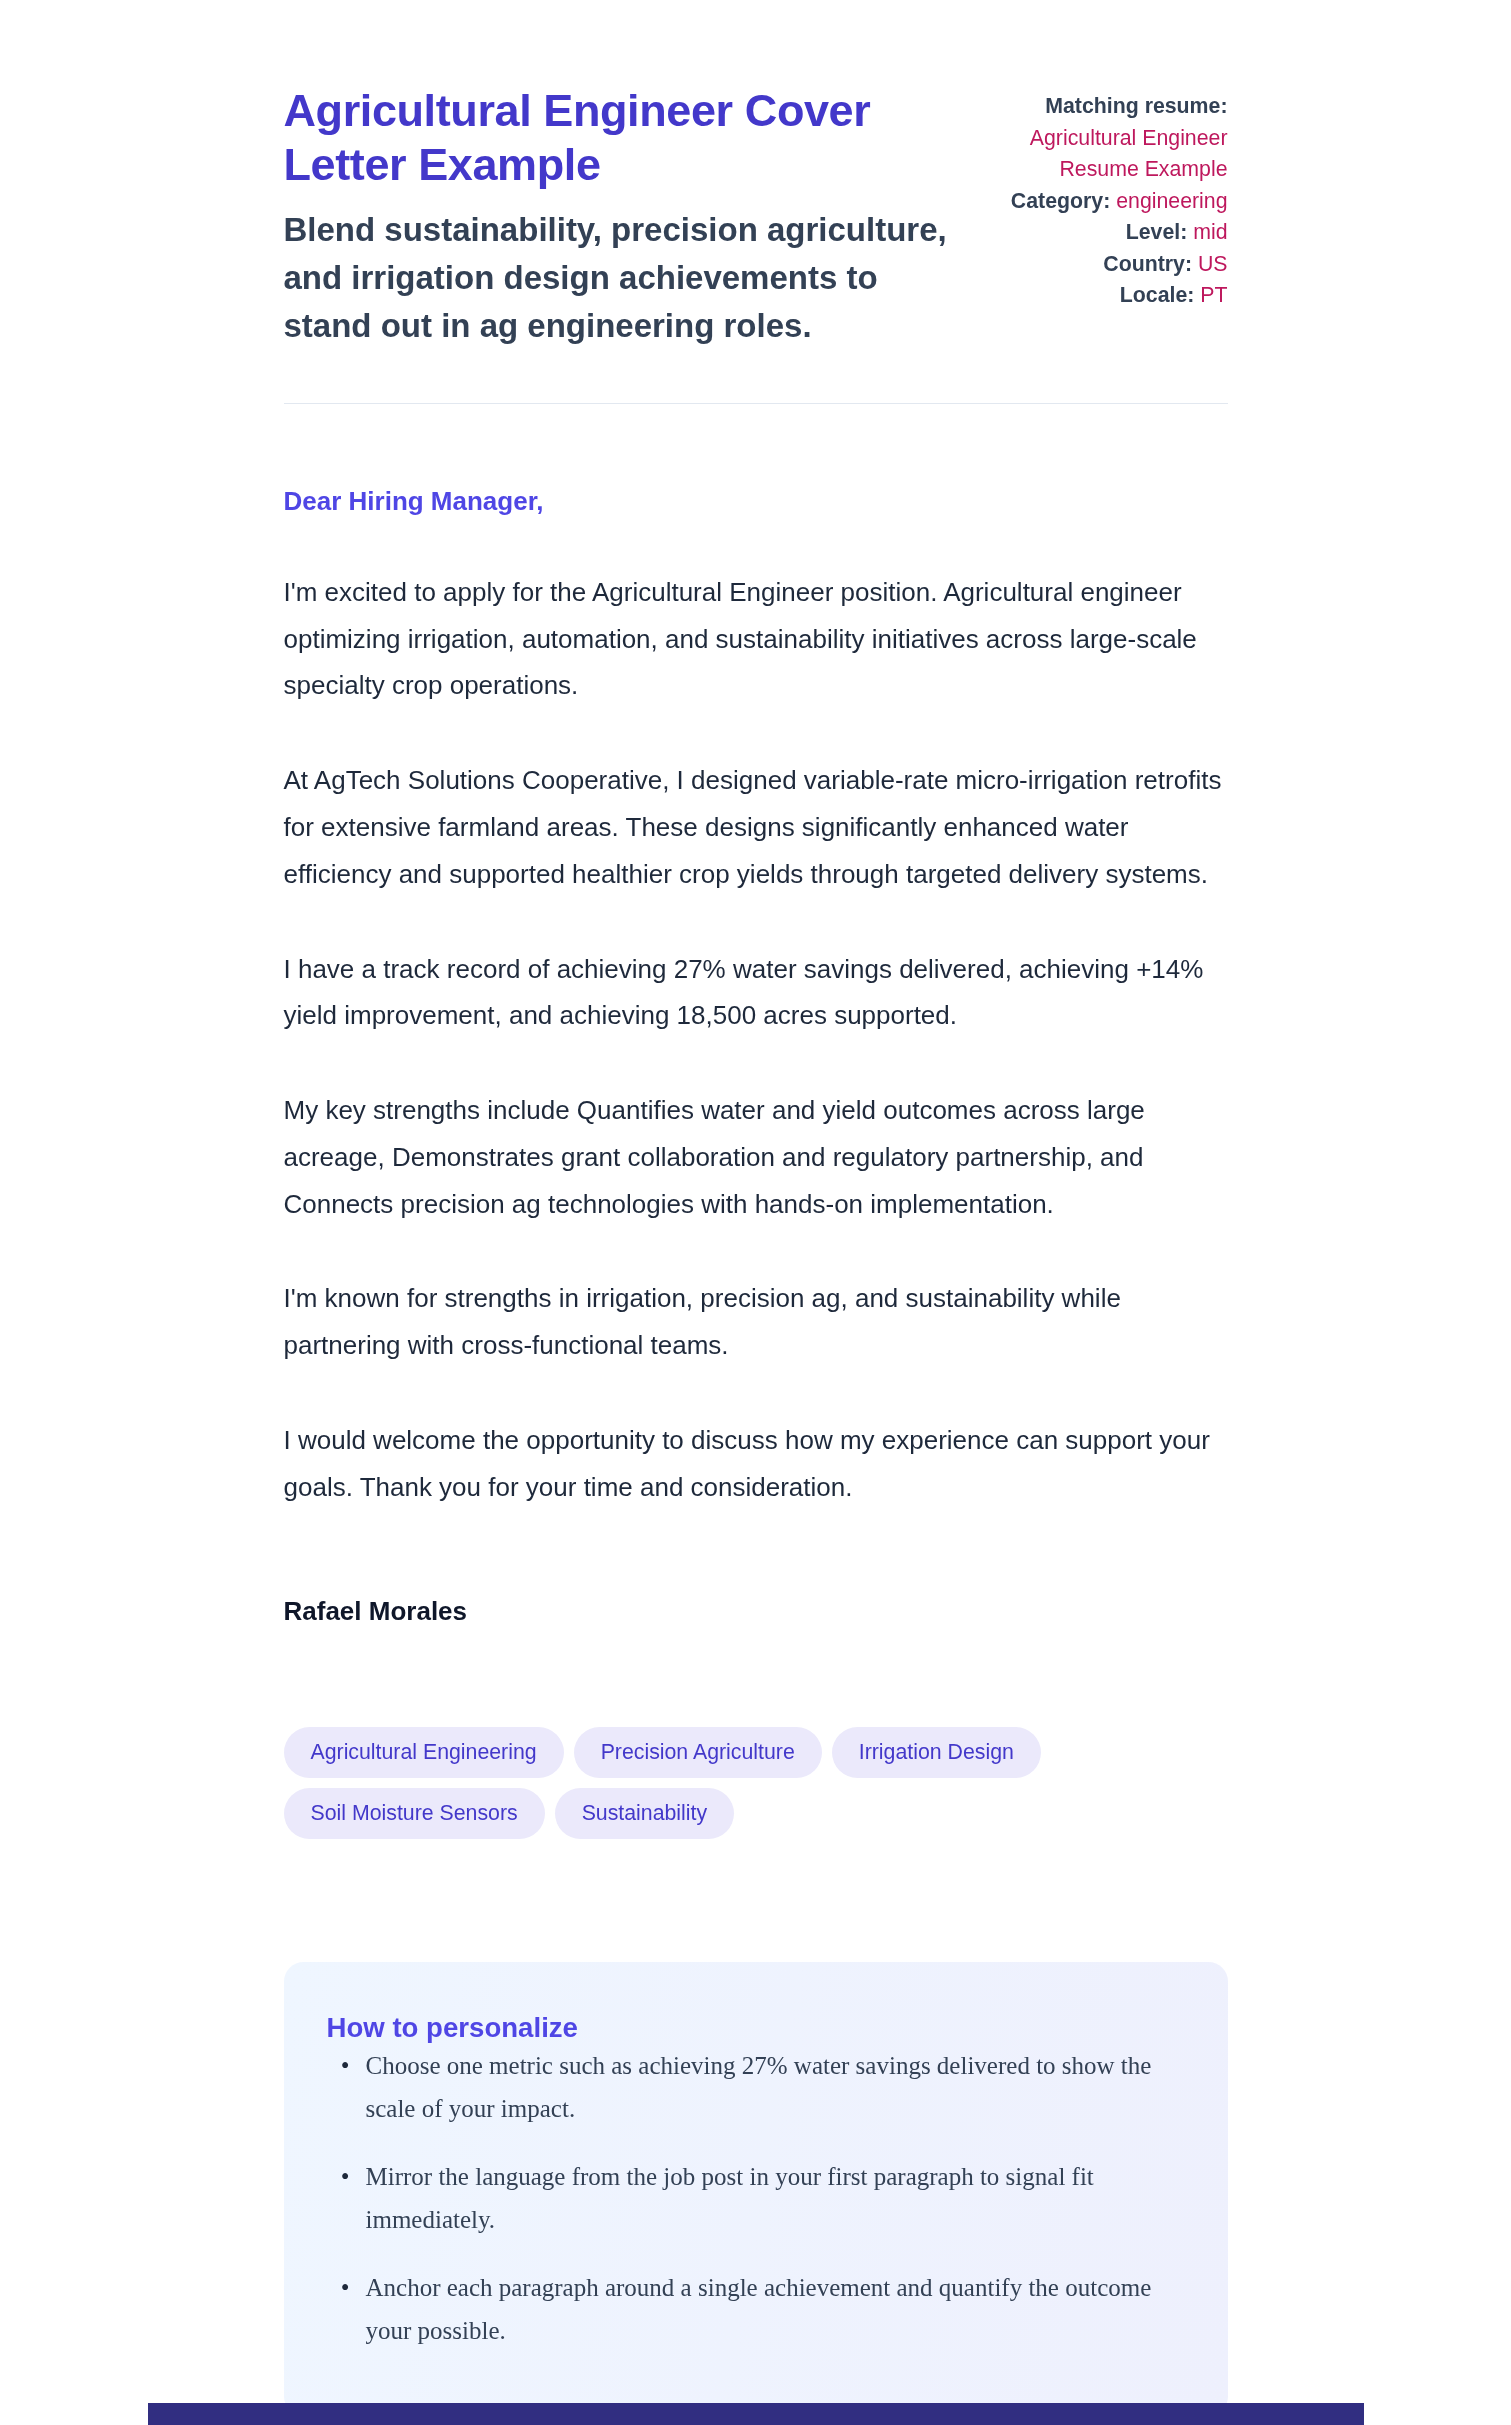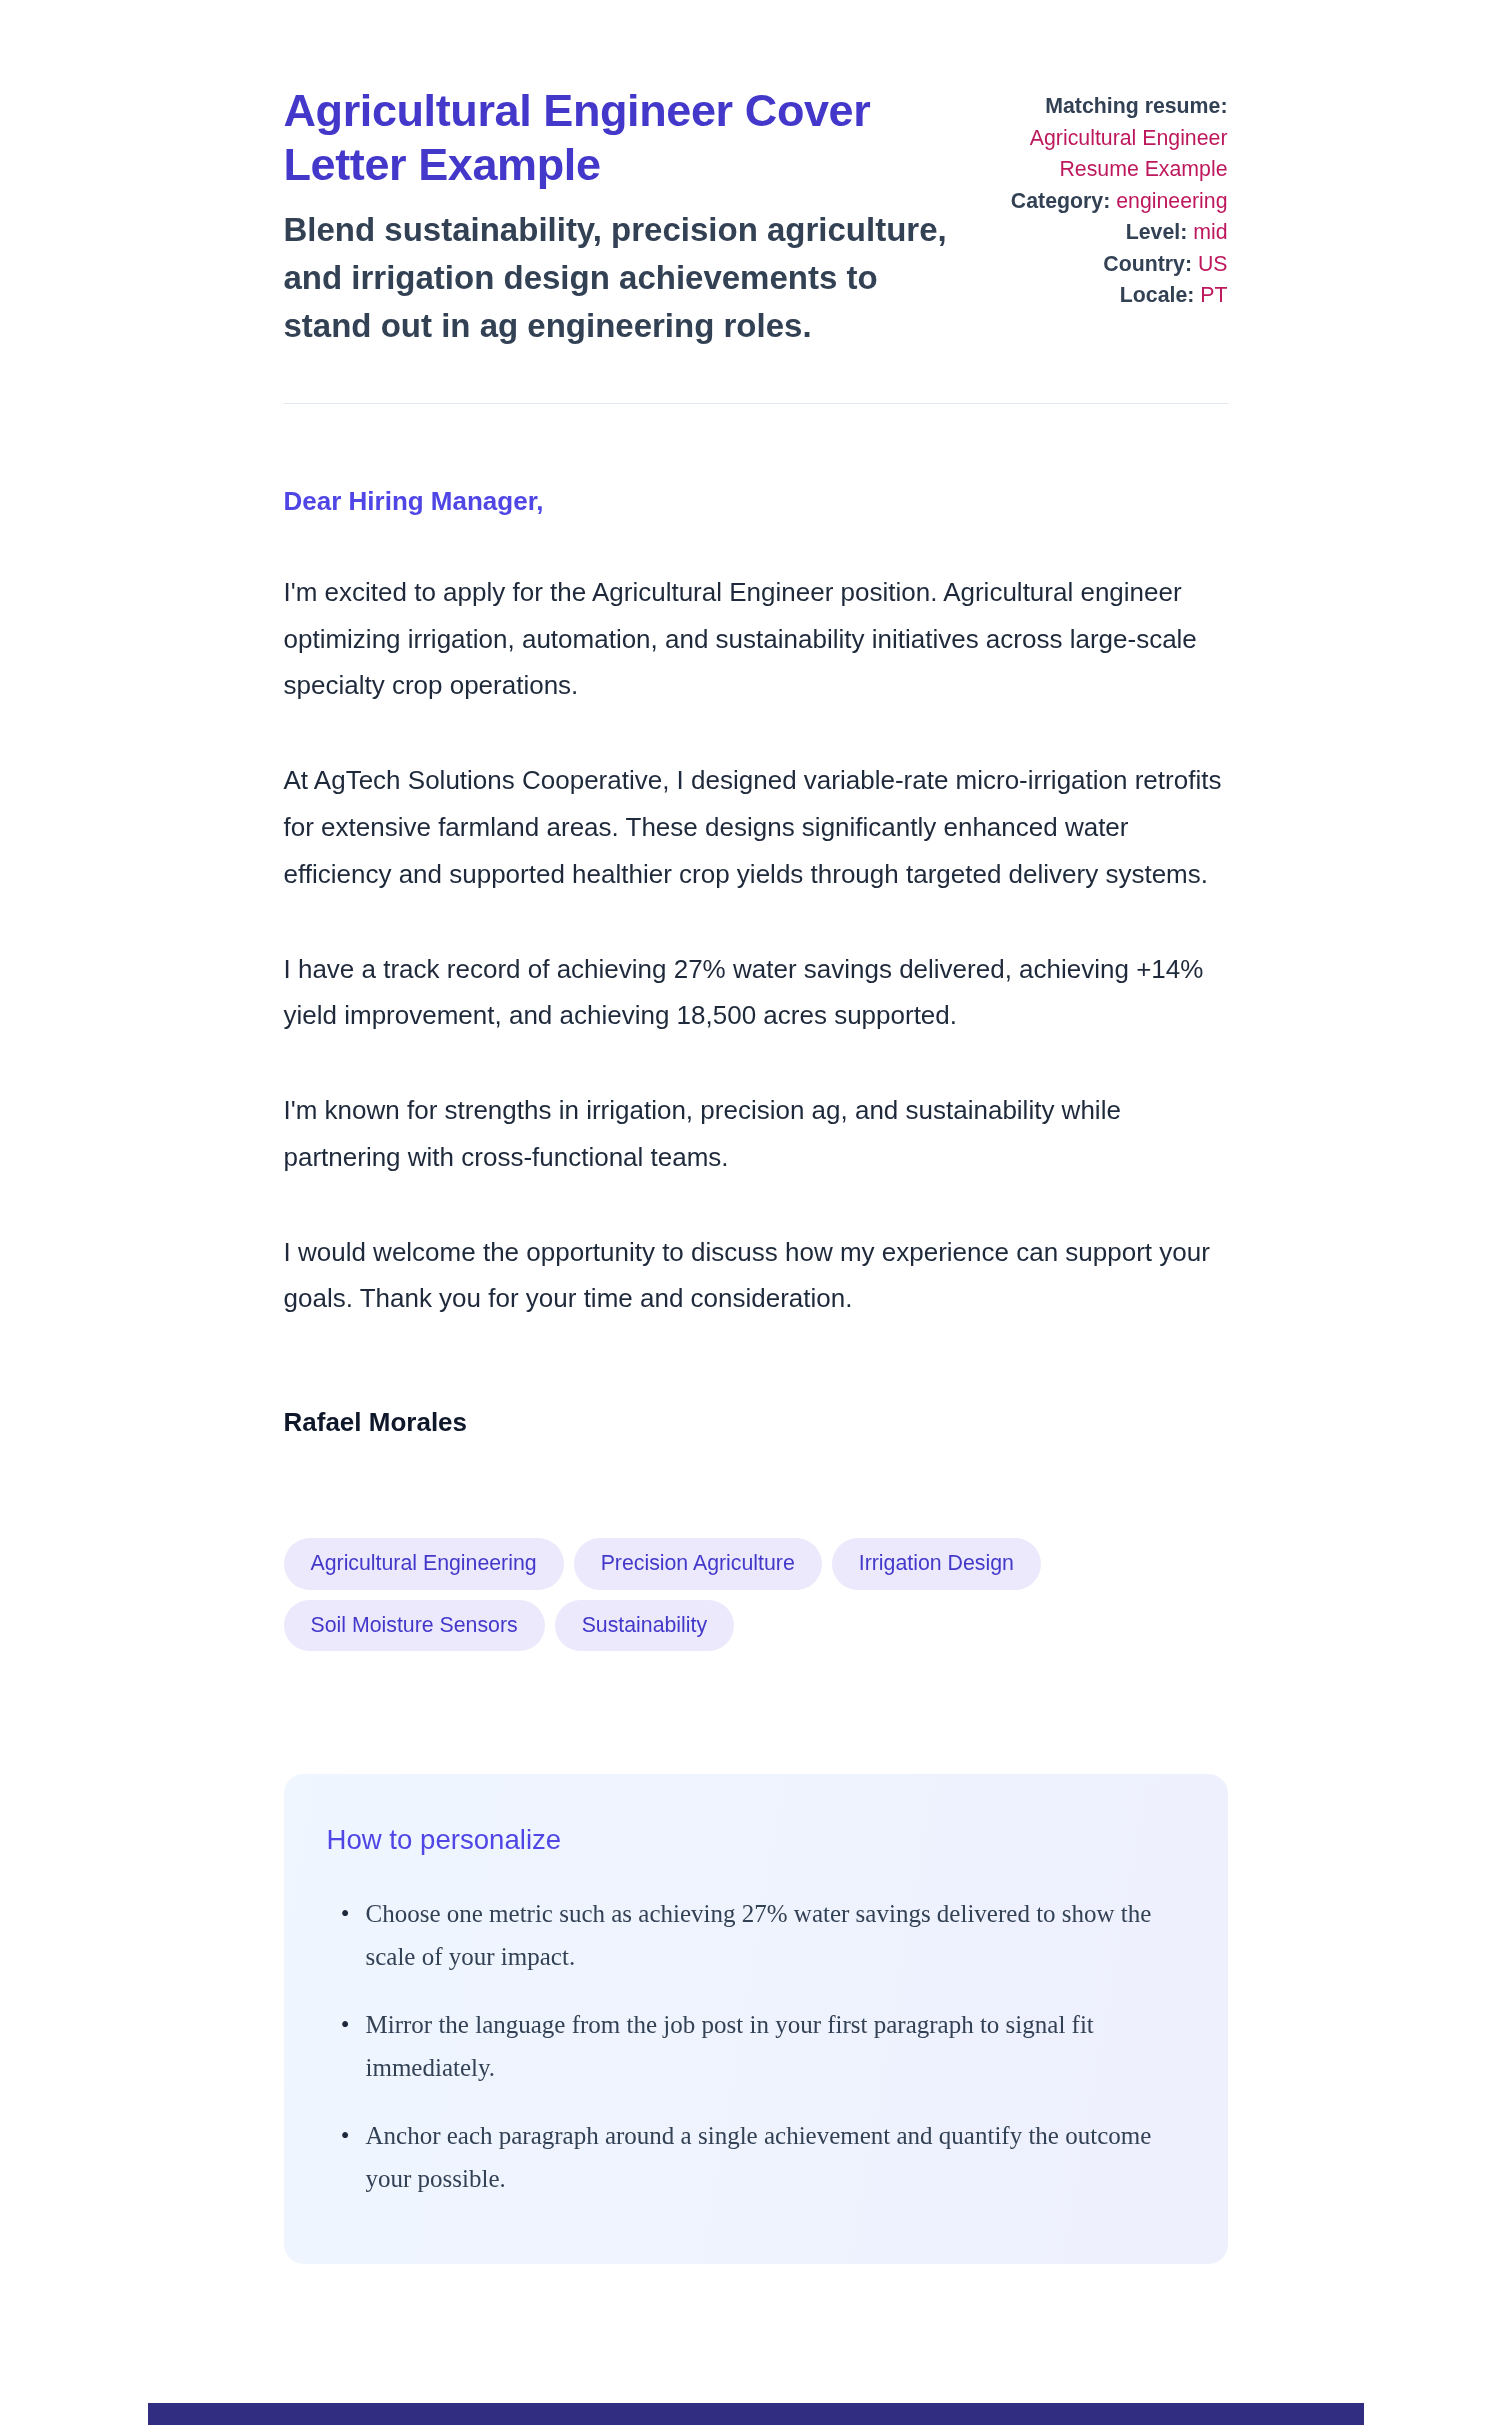--- a/index.html
+++ b/index.html
@@ -80,22 +80,21 @@
   
   .personalize {
     margin-top: 123px;
     background: linear-gradient(100deg, #eff6ff 0%, #eef0fd 100%);
     border-radius: 19.6px;
     padding: 50px 43px 39px 43px;
   }
   .personalize-heading {
     color: #4f46e5;
     font-size: 27.6px;
-    font-weight: 400;
-    margin-bottom: 36px;
+    font-weight: 700;
   }
   .personalize ul { list-style: none; }
   .personalize li {
     position: relative;
     padding-left: 39px;
     font-size: 25px;
     line-height: 1.72;
     color: #334155;
     margin-bottom: 25px;
     font-family: Liberation Serif, serif;
@@ -154,20 +153,21 @@
       </aside>
     </header>
 
     <hr class="divider">
 
     <section class="letter">
       <p class="salutation">Dear Hiring Manager,</p>
       <p class="para">I'm excited to apply for the Agricultural Engineer position. Agricultural engineer optimizing irrigation, automation, and sustainability initiatives across large-scale specialty crop operations.</p>
       <p class="para">At AgTech Solutions Cooperative, I designed variable-rate micro-irrigation retrofits for extensive farmland areas. These designs significantly enhanced water efficiency and supported healthier crop yields through targeted delivery systems.</p>
       <p class="para">I have a track record of achieving 27% water savings delivered, achieving +14% yield improvement, and achieving 18,500 acres supported.</p>
+      <p class="para">My key strengths include Quantifies water and yield outcomes across large acreage, Demonstrates grant collaboration and regulatory partnership, and Connects precision ag technologies with hands-on implementation.</p>
       <p class="para">I'm known for strengths in irrigation, precision ag, and sustainability while partnering with cross-functional teams.</p>
       <p class="para">I would welcome the opportunity to discuss how my experience can support your goals. Thank you for your time and consideration.</p>
       <p class="sig-name">Rafael Morales</p>
     </section>
 
     <div class="tags">
       <span class="tag">Agricultural Engineering</span>
       <span class="tag">Precision Agriculture</span>
       <span class="tag">Irrigation Design</span>
       <span class="tag">Soil Moisture Sensors</span>

